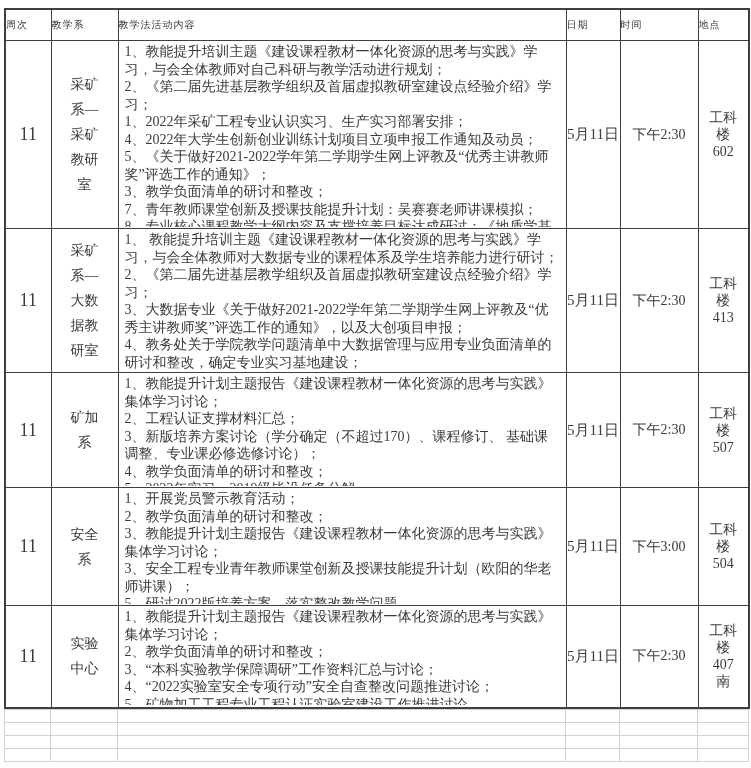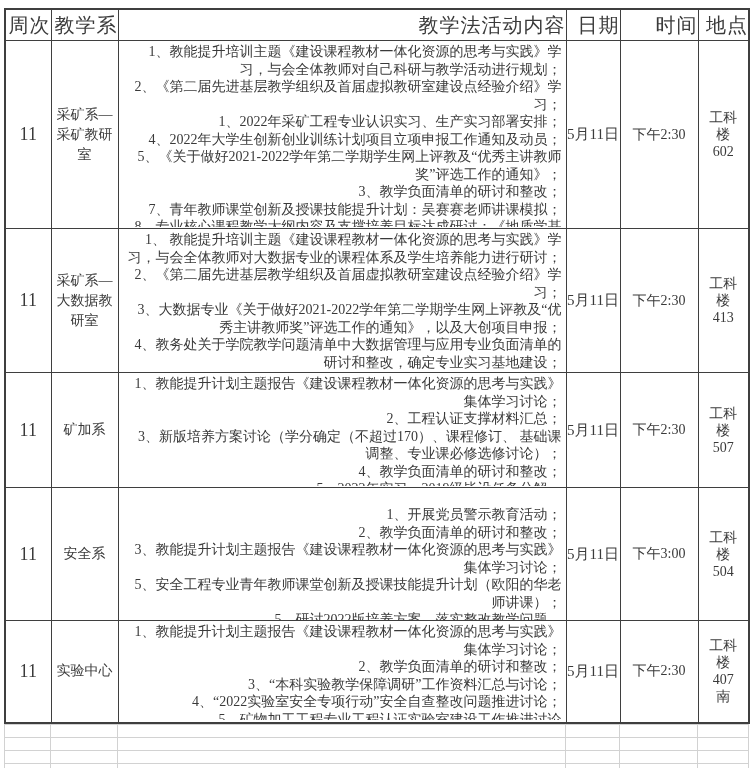--- a/index.html
+++ b/index.html
@@ -6,38 +6,38 @@
   body{
     width:751px;height:768px;overflow:hidden;
     font-family:"Liberation Serif","DejaVu Serif",serif;
     color:#3a3a3a;
   }
   .sheet{position:relative;padding:8px 0 0 4px;}
   table{border-collapse:collapse;table-layout:fixed;}
   table.main{width:744px;border:2px solid #3f3f3f;}
   table.main th, table.main td{border:1px solid #3f3f3f;overflow:hidden;}
   table.main th{
-    height:30px;font-weight:normal;font-size:20px;text-align:right;
+    height:30px;font-weight:normal;font-size:10px;text-align:left;
     padding:0;letter-spacing:1px;
   }
   td{font-size:14px;padding:0;text-align:center;vertical-align:middle;}
   td.week{font-size:18px;}
-  td.dept{line-height:20px;padding:0 1px;}
+  td.dept{line-height:25px;padding:0 14px;}
   td.content{
     text-align:left;vertical-align:top;padding:2px 4px 0 6px;
   }
-  td.content .clip{overflow:hidden;text-align:right;}
+  td.content .clip{overflow:hidden;}
   .item{line-height:17.5px;word-break:break-all;}
   td.date{white-space:nowrap;font-size:15px;}
   td.time{white-space:nowrap;}
   td.loc{line-height:17px;padding:0 8px;}
   tr.r1{height:188px;} tr.r1 .clip{height:184px;}
   tr.r2{height:144px;} tr.r2 .clip{height:140px;}
   tr.r3{height:115px;} tr.r3 .clip{height:111px;}
-  tr.r4{height:118px;} tr.r4 .clip{height:114px;margin-top:16px;}
+  tr.r4{height:118px;} tr.r4 .clip{height:114px;}
   tr.r5{height:102px;} tr.r5 .clip{height:97px;}
   
   table.empty{width:744px;}
   table.empty td{
     border:1px solid #d2d2d2;height:12px;padding:0;
   }
 </style>
 </head>
 <body>
 
@@ -119,21 +119,21 @@
       </tr>
 
       <tr class="r4">
         <td class="week">11</td>
         <td class="dept">安全系</td>
         <td class="content">
           <div class="clip">
             <div class="item">1、开展党员警示教育活动；</div>
             <div class="item">2、教学负面清单的研讨和整改；</div>
             <div class="item">3、教能提升计划主题报告《建设课程教材一体化资源的思考与实践》集体学习讨论；</div>
-            <div class="item">5、安全工程专业青年教师课堂创新及授课技能提升计划（欧阳的华老师讲课）；</div>
+            <div class="item">3、安全工程专业青年教师课堂创新及授课技能提升计划（欧阳的华老师讲课）；</div>
             <div class="item">5、研讨2022版培养方案，落实整改教学问题。</div>
           </div>
         </td>
         <td class="date">5月11日</td>
         <td class="time">下午3:00</td>
         <td class="loc">工科楼504</td>
       </tr>
 
       <tr class="r5">
         <td class="week">11</td>

